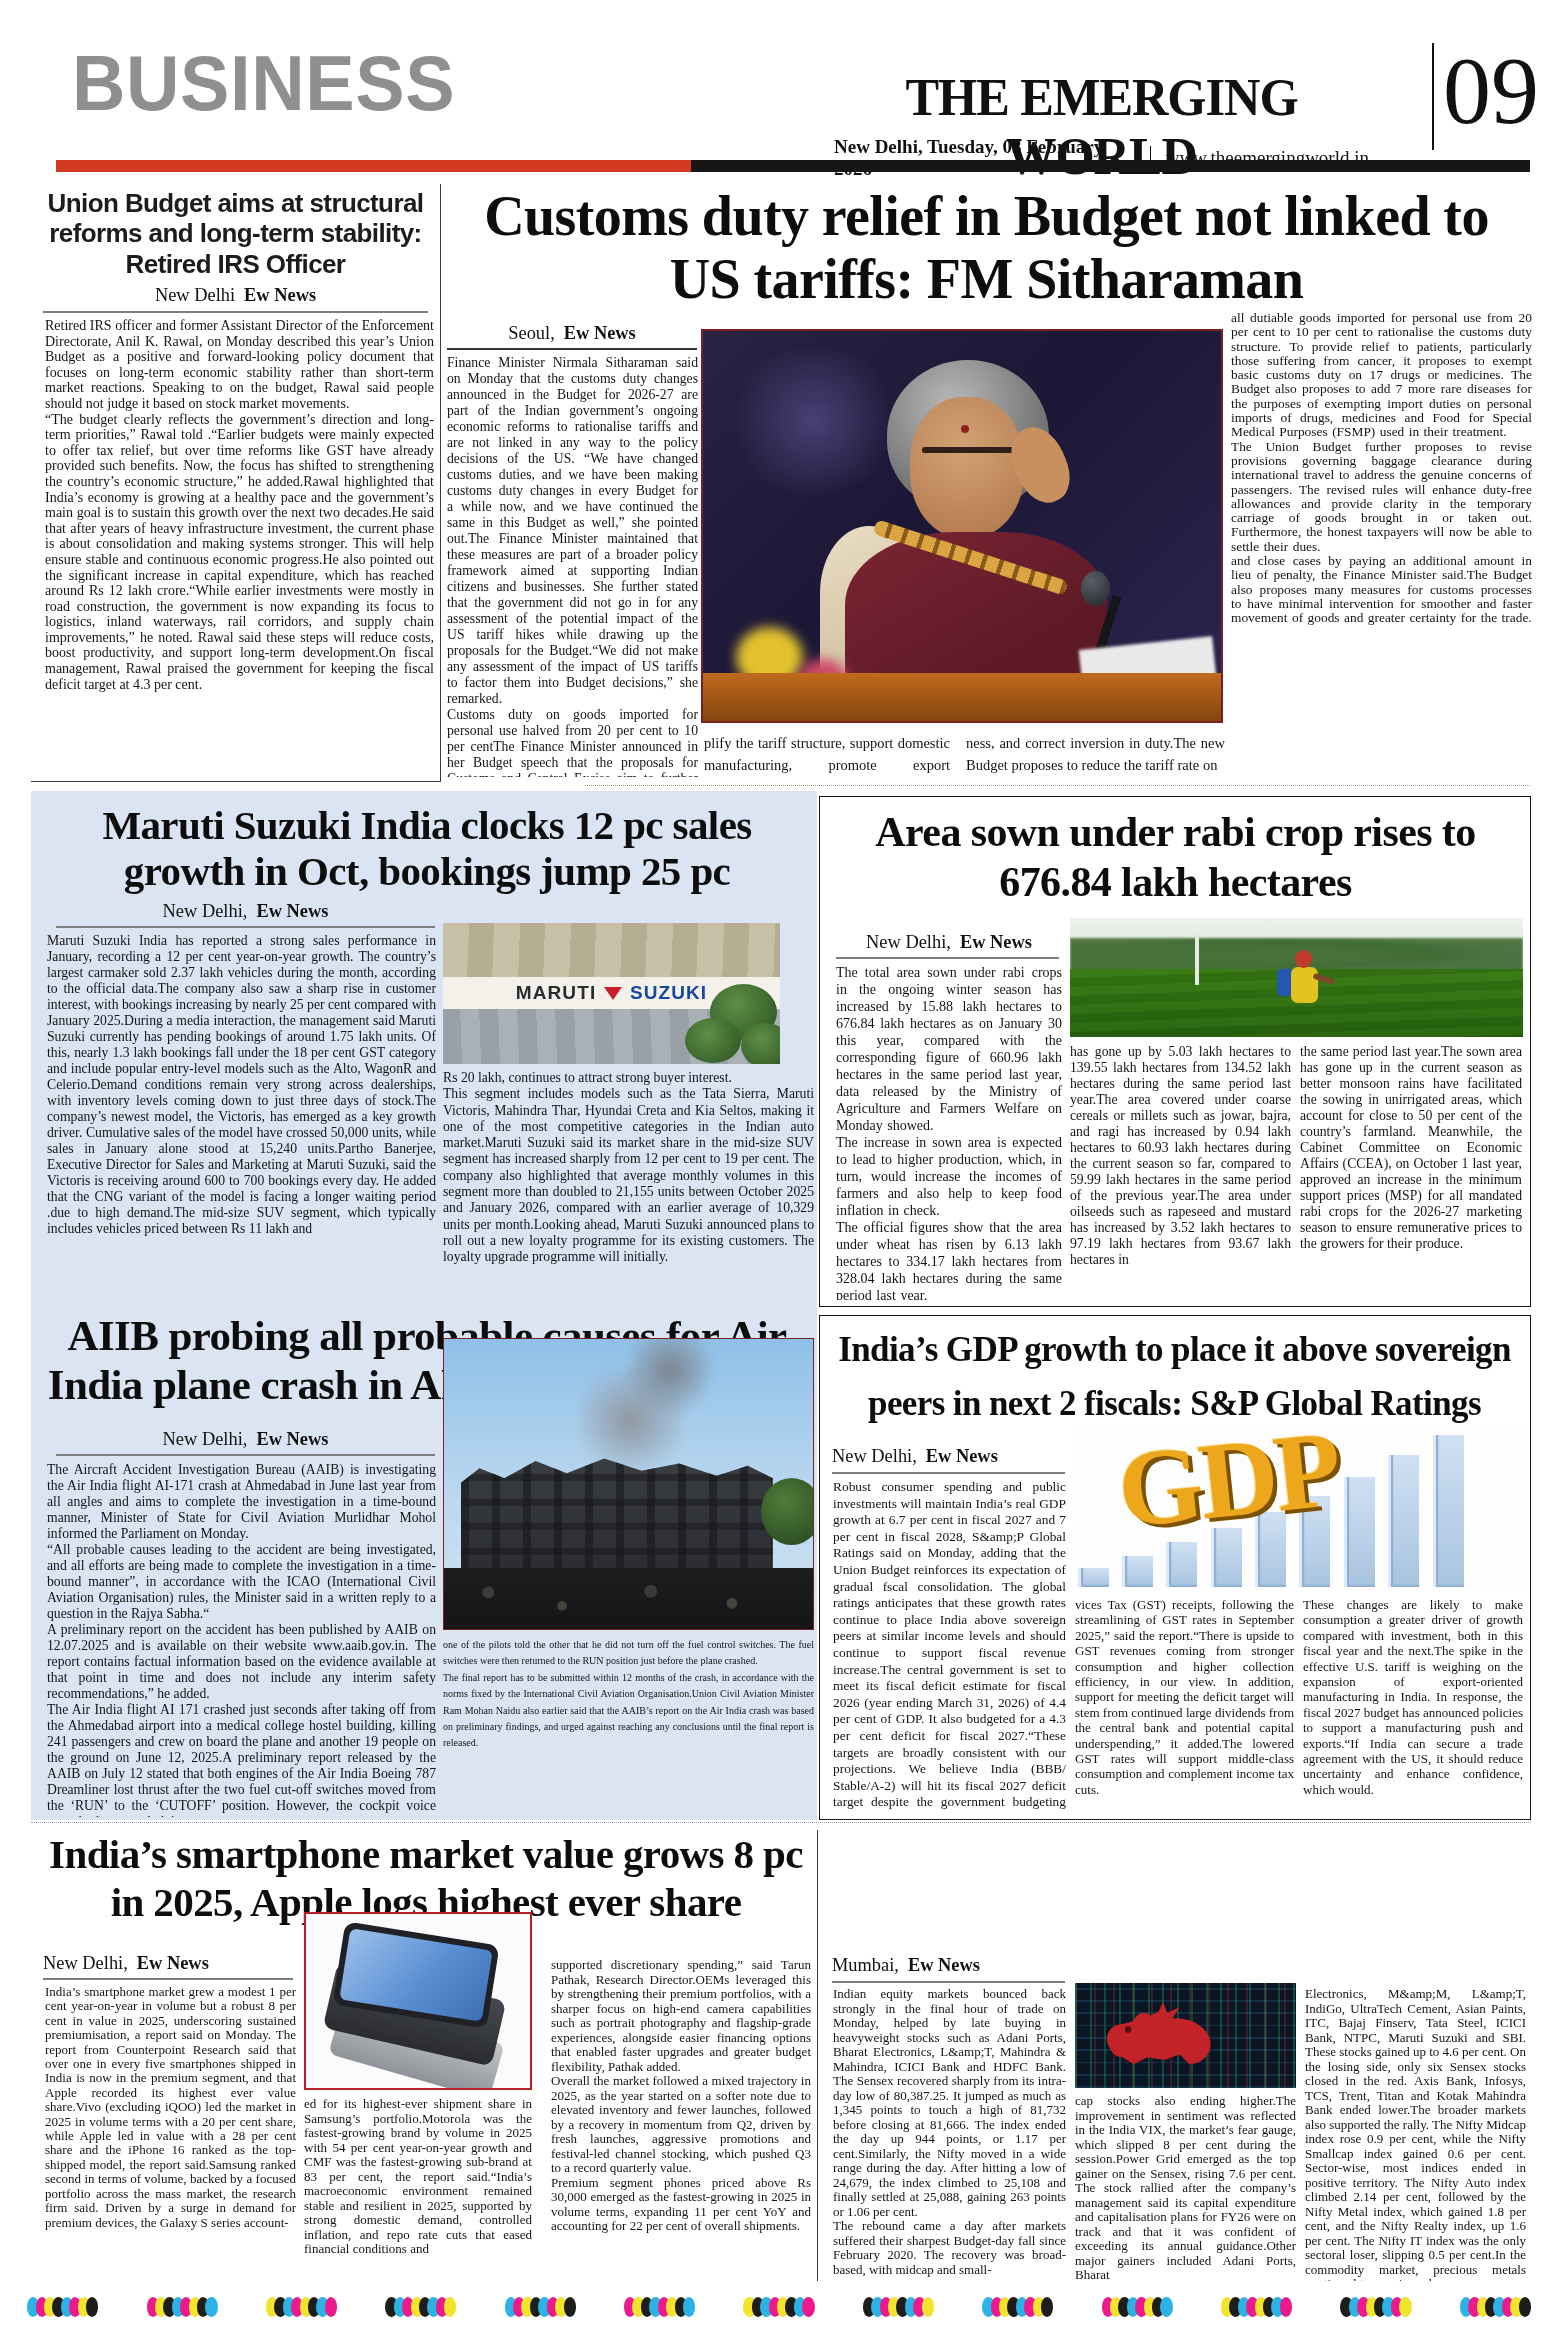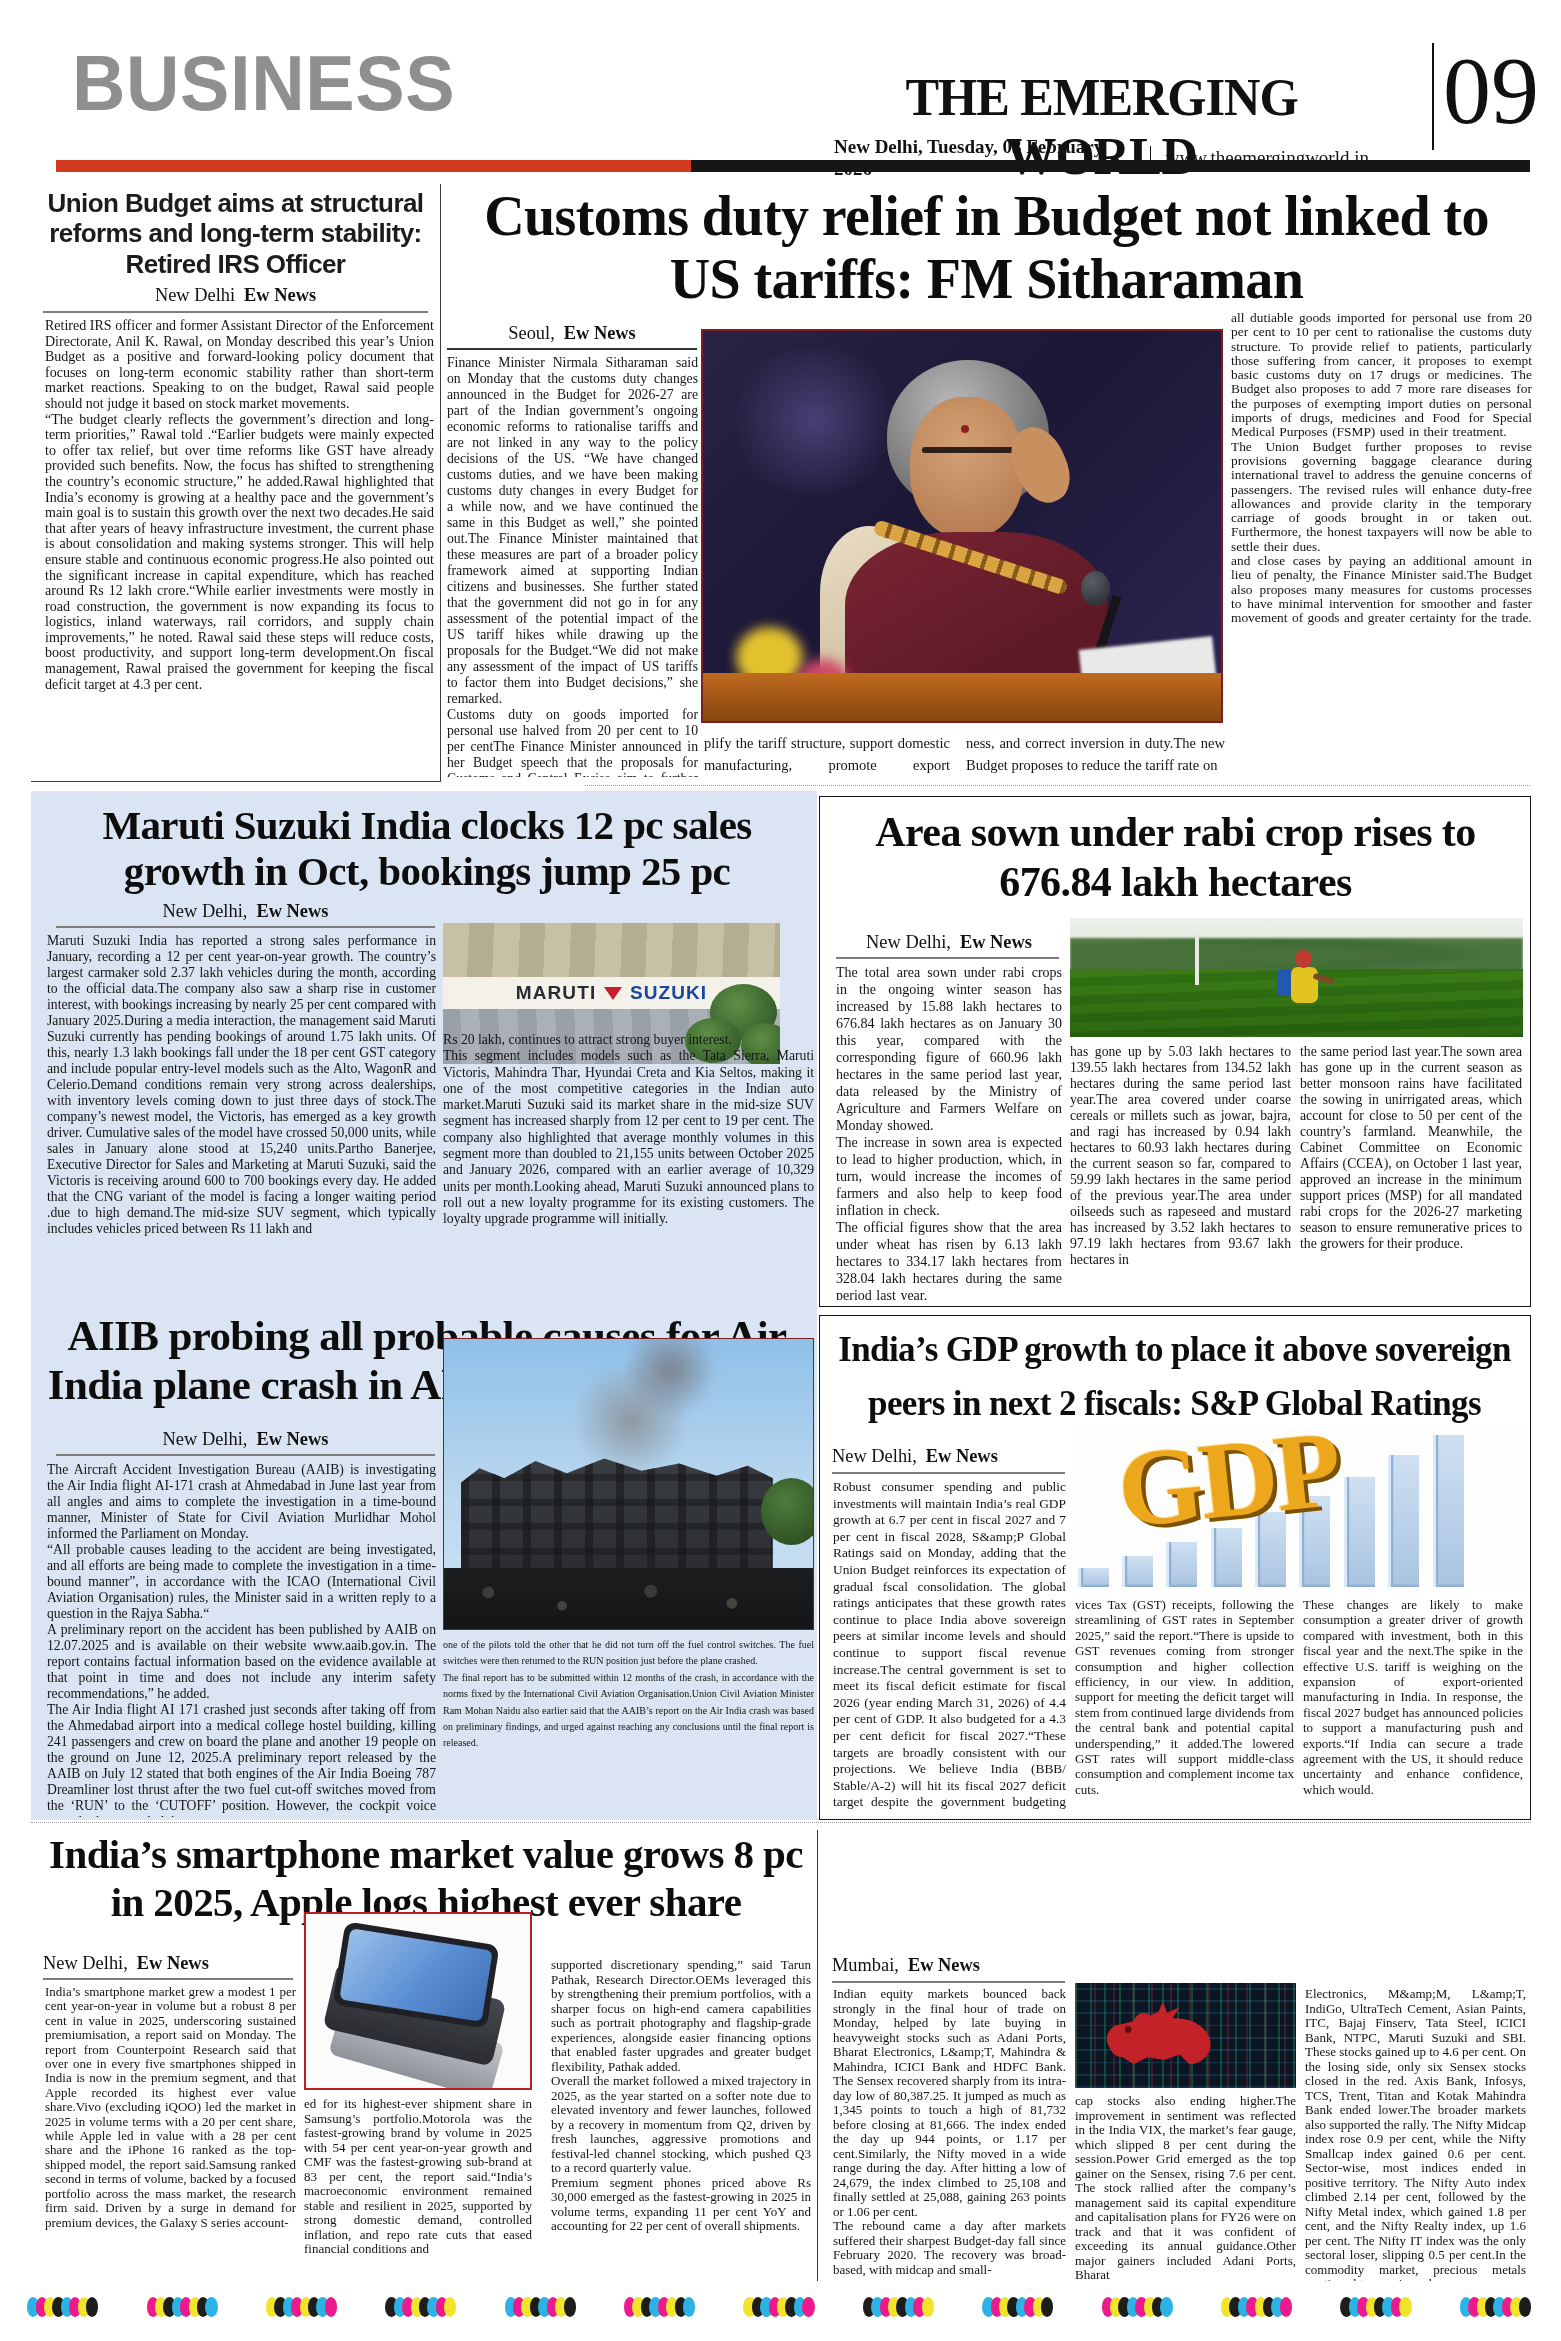--- a/index.html
+++ b/index.html
@@ -94,21 +94,21 @@
             filter:blur(1.7px); transform:rotate(-6deg); }
 
   
   .blue-panel{ left:31px; top:791px; width:786px; height:1029px; background:#dbe4f2; }
 
   
   .mz-headline{ left:42px; top:802px; width:770px; font-size:41px; line-height:1.13; }
   .mz-dateline{ left:53px; top:901px; width:385px; }
   .mz-rule{ left:56px; top:926px; width:379px; }
   .mz-col1{ left:47px; top:933px; width:389px; height:366px; font-size:13.7px; line-height:16px; }
-  .mz-col2{ left:443px; top:1032px; width:371px; height:231px; font-size:13.7px; line-height:16.3px; }
+  .mz-col2{ left:443px; top:1070px; width:371px; height:231px; font-size:13.7px; line-height:16.3px; }
   .img-maruti{ left:443px; top:923px; width:337px; height:141px; overflow:hidden; background:#cfc8b2; }
   .mzp-roofs-top{ position:absolute; left:0; top:0; width:100%; height:54px;
       background:repeating-linear-gradient(92deg,#c8c0a6 0 26px,#b5ad92 26px 51px); }
   .mzp-band{ position:absolute; left:0; top:54px; width:100%; height:32px; background:#f3f1ea;
       display:flex; align-items:center; justify-content:center; gap:7.8px;
       font-family:"Liberation Sans",sans-serif; font-weight:bold; font-size:19px; }
   .mzp-band .brand-m{ color:#2b2b33; letter-spacing:1.1px; }
   .mzp-band .brand-s{ color:#1747a0; letter-spacing:1.1px; }
   .mzp-chevron{ width:0; height:0; border-left:9px solid transparent; border-right:9px solid transparent;
       border-top:13.4px solid #c8202a; }

